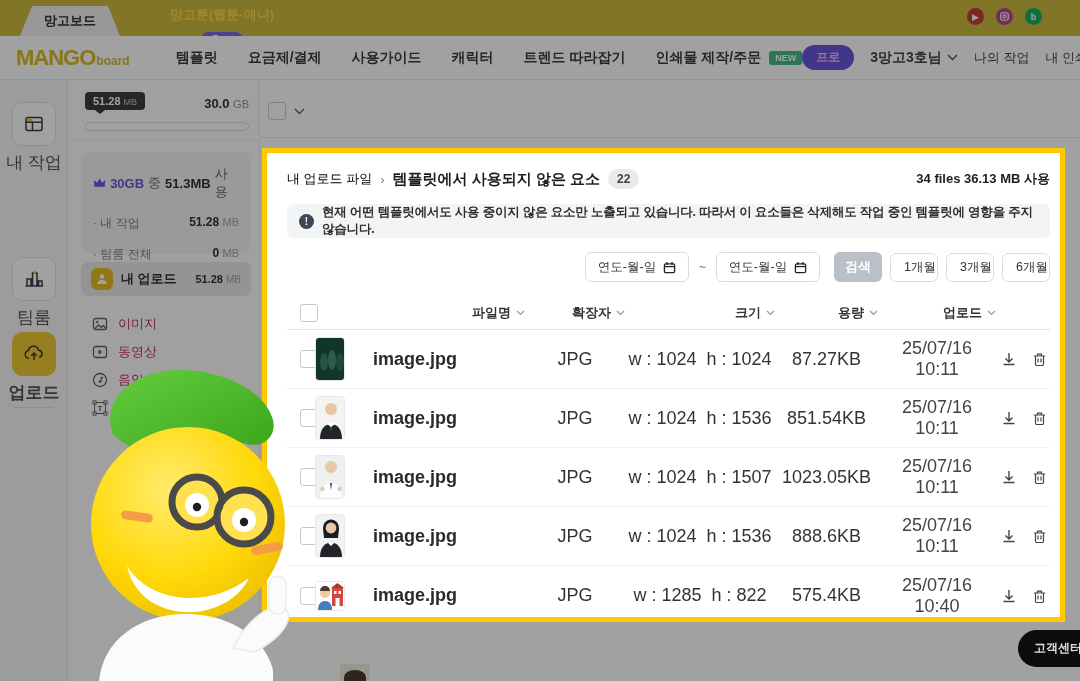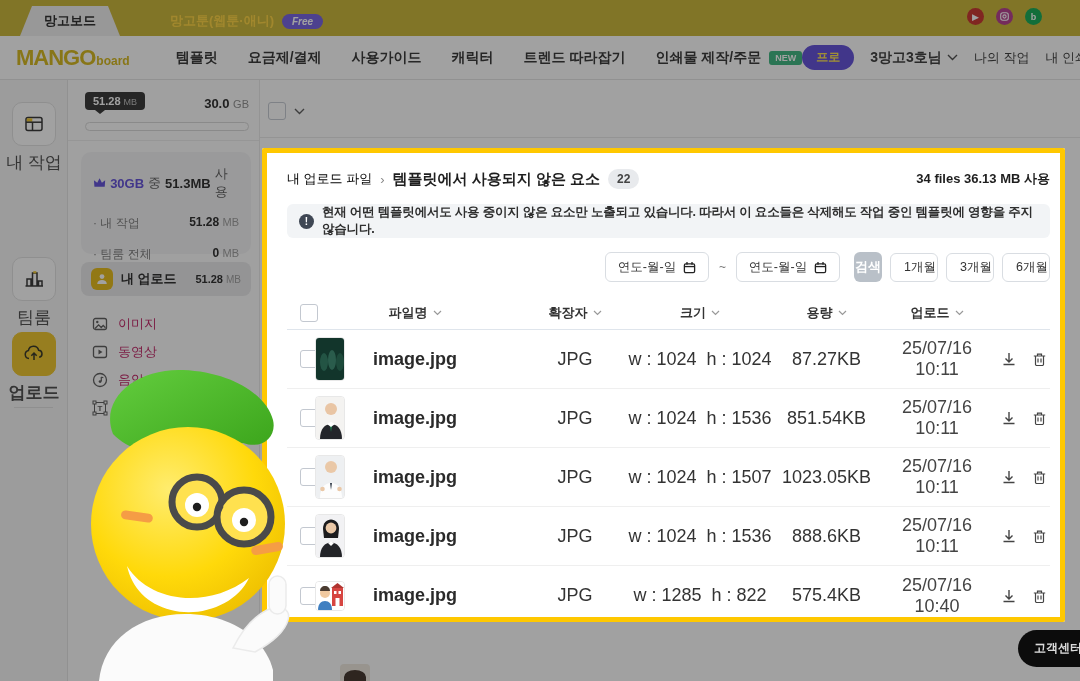--- a/index.html
+++ b/index.html
@@ -3,34 +3,34 @@
 <meta charset="utf-8">
 <style>
   * { margin:0; padding:0; box-sizing:border-box; }
   html,body { width:1080px; height:681px; overflow:hidden; }
   body { position:relative; font-family:"Liberation Sans","DejaVu Sans",sans-serif; background:#fff; color:#222; }
   svg { display:block; }
 
   
   .topbar { position:absolute; left:0; top:0; width:1080px; height:36px; background:#c9b32e; display:flex; align-items:flex-end; }
   .tab-active { margin-left:20px; width:100px; height:30px; background:#efefef; clip-path:polygon(12px 0,calc(100% - 12px) 0,100% 100%,0 100%); display:flex; align-items:center; justify-content:center; font-size:13px; font-weight:bold; color:#222; }
-  .tab-toon { margin-left:50px; height:30px; display:flex; align-items:center; gap:8px; font-size:13px; font-weight:bold; color:#ffd338; }
+  .tab-toon { margin-left:50px; height:30px; display:flex; align-items:center; gap:8px; font-size:13px; font-weight:bold; color:#ffd338;flex-direction:column; }
   .free-pill { background:#6f5ae0; color:#fff; font-size:10px; font-weight:bold; font-style:italic; padding:2px 10px; border-radius:10px; }
   .topbar-social { position:absolute; right:38px; top:8px; display:flex; gap:12px; align-items:center; }
   .soc { width:17px; height:17px; border-radius:50%; display:flex; align-items:center; justify-content:center; color:#fff; font-size:9px; font-weight:bold; }
   .soc.yt { background:#c62b24; } .soc.ig { background:#b13589; } .soc.bl { background:#0aa84f; }
 
   
   .nav { position:absolute; left:0; top:36px; width:1080px; height:44px; background:#fff; border-bottom:1px solid #e4e4e4; display:flex; align-items:center; }
   .logo { margin-left:16px; font-weight:bold; color:#d4b512; font-size:22px; letter-spacing:-1px; display:flex; align-items:baseline; }
   .logo .sub { font-size:12px; letter-spacing:0; margin-left:1px; }
   .nav-menu { display:flex; align-items:center; gap:30px; margin-left:46px; font-size:14px; font-weight:bold; color:#2b2b2b; white-space:nowrap; }
   .new-badge { background:#35b37a; color:#fff; font-size:9px; font-weight:bold; padding:2px 6px; border-radius:3px; margin-left:-22px; }
   .nav-right { display:flex; align-items:center; gap:16px; margin-left:auto; margin-right:0; font-size:13px; color:#333; white-space:nowrap; padding-right:2px; }
-  .plan-pill { background:#5b48d8; color:#fde047; font-size:12px; font-weight:bold; padding:4px 14px; border-radius:13px; }
+  .plan-pill { background:#5b48d8; color:#f0abfc; font-size:12px; font-weight:bold; padding:4px 14px; border-radius:13px; }
   .user-name { font-weight:bold; font-size:14px; display:flex; align-items:center; gap:5px; }
 
   
   .sidebar { position:absolute; left:0; top:80px; width:68px; height:601px; background:#f6f6f6; border-right:1px solid #e3e3e3; }
   .side-item { position:absolute; left:0; width:68px; text-align:center; }
   .tile { width:44px; height:44px; margin:0 auto; background:#fff; border:1px solid #e1e1e1; border-radius:10px; display:flex; align-items:center; justify-content:center; }
   .tile.gold { background:#eec321; border-color:#eec321; }
   .side-label { font-size:17px; color:#444; margin-top:5px; }
   .side-divider { position:absolute; left:14px; right:14px; top:327px; height:1px; background:#e0e0e0; }
 
@@ -69,26 +69,26 @@
   .bc-sep { margin:0 8px; color:#888; font-size:13px; }
   .bc-title { font-size:15px; font-weight:bold; color:#1e1e1e; }
   .bc-badge { background:#e8eaed; border-radius:11px; font-size:12px; font-weight:bold; color:#444; padding:3px 9px; margin-left:8px; }
   .bc-usage { margin-left:auto; font-size:13px; font-weight:bold; color:#1e1e1e; }
   .notice { margin-top:10px; background:#f2f4f6; border-radius:6px; height:34px; display:flex; align-items:center; gap:8px; padding:0 12px; }
   .info-ic { width:15px; height:15px; border-radius:50%; background:#3f4754; color:#fff; font-size:10px; font-weight:bold; display:flex; align-items:center; justify-content:center; flex:0 0 15px; }
   .notice-text { font-size:12.5px; color:#2e2e2e; font-weight:bold; letter-spacing:-0.2px; }
   .filters { margin-top:14px; display:flex; justify-content:flex-end; align-items:center; gap:8px; }
   .date-box { width:104px; height:30px; border:1px solid #d9dde2; border-radius:6px; display:flex; align-items:center; justify-content:center; gap:7px; font-size:12.5px; color:#333; background:#fff; }
   .tilde { color:#777; font-size:12px; margin:0 2px; }
-  .search-btn { width:28px; height:30px; background:#b9c0c8; color:#fff; border:none; border-radius:6px; font-size:13px; font-weight:bold; margin-left:6px; }
+  .search-btn { width:48px; height:30px; background:#b9c0c8; color:#fff; border:none; border-radius:6px; font-size:13px; font-weight:bold; margin-left:6px; }
   .range-btn { width:48px; height:29px; background:#fff; border:1px solid #d9dde2; border-radius:6px; font-size:12.5px; color:#333;padding-left:12px; }
   .range-btn:first-of-type { margin-left:14px; }
   .grid { display:grid; grid-template-columns:18px 50px 170px 100px 150px 103px 118px 30px 30px; align-items:center; }
   .thead { margin-top:14px; height:34px; border-bottom:1px solid #dfe5ec; font-size:13px; font-weight:bold; color:#333; }
-  .th { display:flex; align-items:center; justify-content:center; gap:5px; }
+  .th { display:flex; align-items:center; justify-content:flex-end; gap:5px; }
   .th.name { grid-column:2 / span 2; }
   .trow { height:59px; border-bottom:1px solid #efefef; font-size:18px; color:#333; }
   .trow:last-child { border-bottom:none; }
   .td-c { text-align:center; }
   .td-name { padding-left:18px; font-weight:bold; color:#2a2a2a; }
   .td-dim { display:flex; justify-content:center; gap:10px; }
   .td-date { text-align:center; color:#444; }
   .thumb { width:30px; border-radius:4px; border:1px solid #e8e8e8; overflow:hidden; margin-left:10px; }
   .icon-btn { width:26px; height:26px; background:none; border:none; display:flex; align-items:center; justify-content:center; }
 

